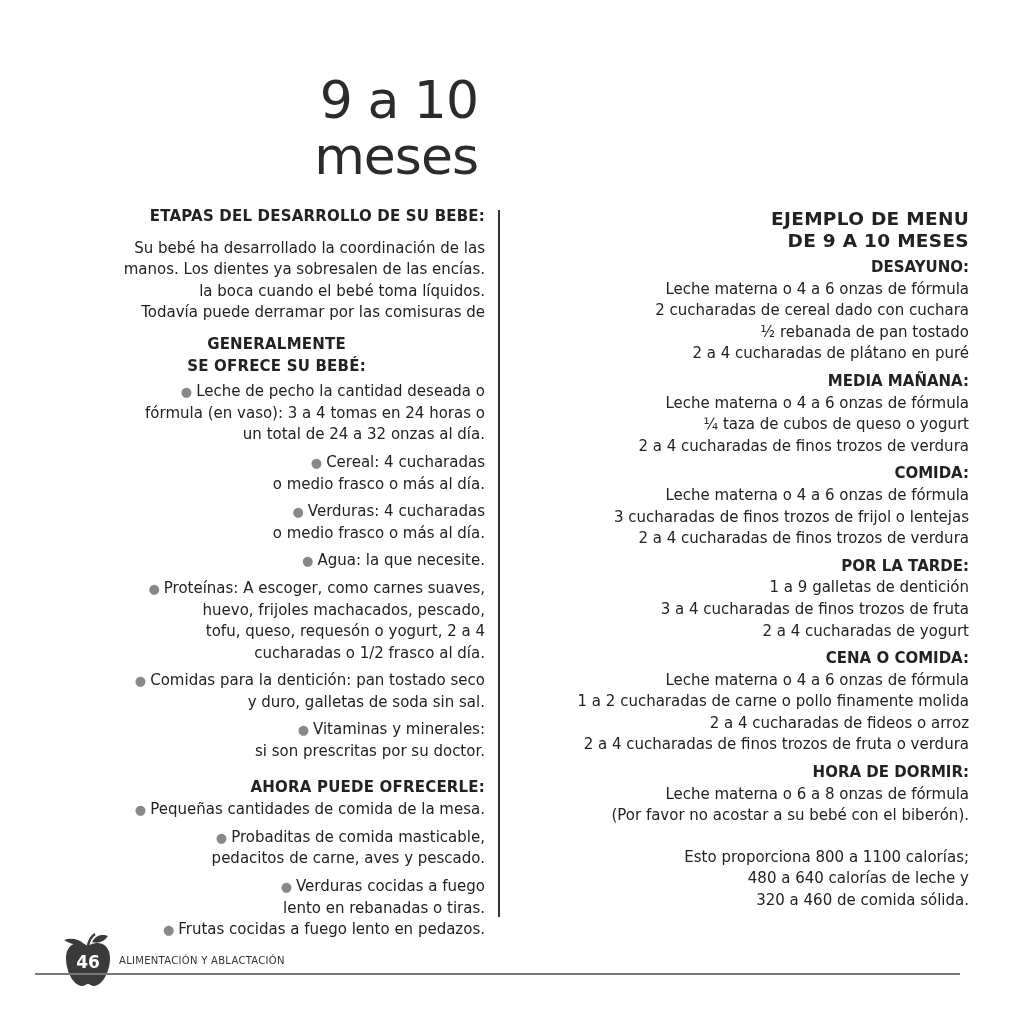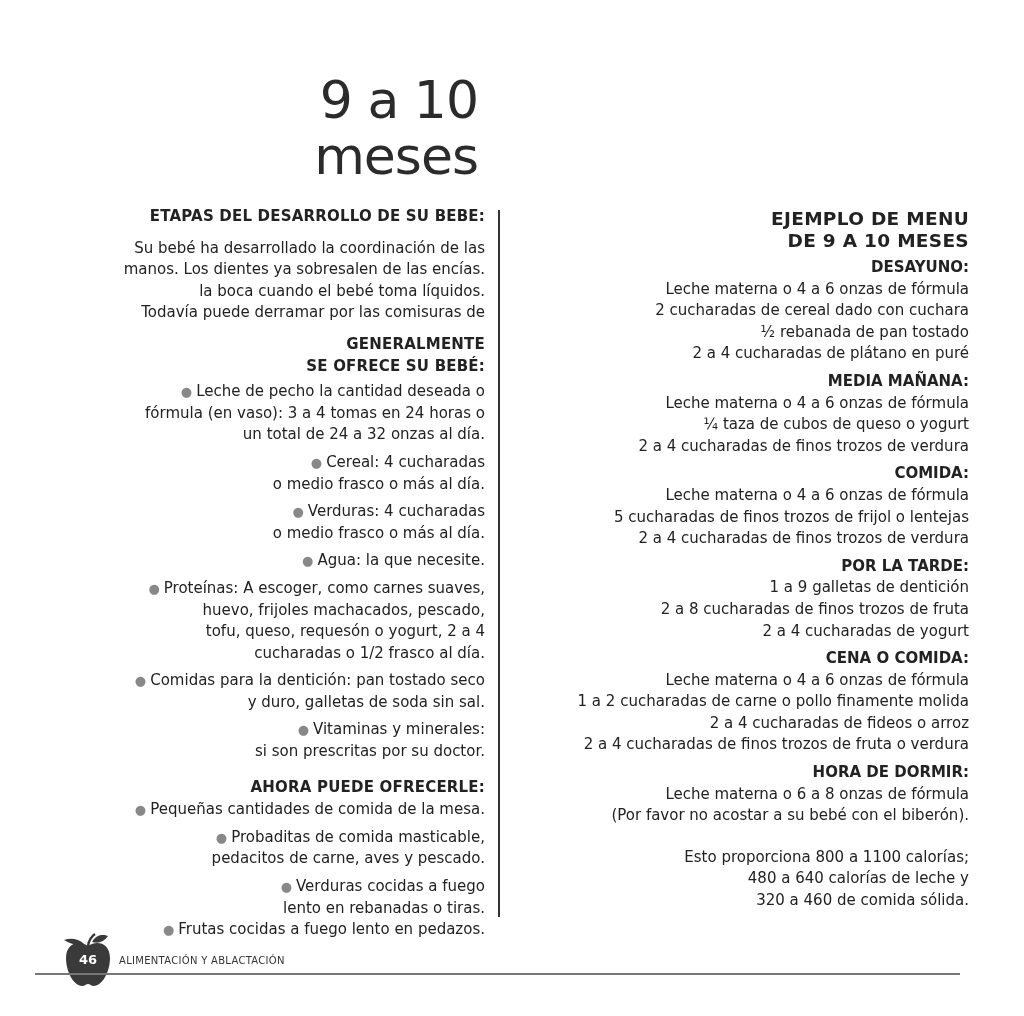--- a/index.html
+++ b/index.html
@@ -18,40 +18,40 @@
   .block { margin-bottom: 6px; }
   .bullet { color: #888888; font-size: 13px; margin-right: 4px; }
   .b { font-weight: normal; }
   .menu-title { font-weight: bold; font-size: 18.5px; line-height: 22px; margin-bottom: 5px; letter-spacing: 0.3px; }
   .meal-h { font-weight: bold; margin-top: 4px; }
   .line { white-space: nowrap; }
   .spacer { height: 14px; }
   .footer-rule { position: absolute; left: 35px; top: 973px; width: 925px; height: 2px; background: #777777; }
   .apple { position: absolute; left: 62px; top: 932px; width: 52px; height: 56px; }
   .page-num { position: absolute; left: 70px; top: 952px; width: 36px; text-align: center;
-              color: #ffffff; font-size: 13px; font-weight: bold; }
+              color: #ffffff; font-size: 17px; font-weight: bold; }
   .footer-text { position: absolute; left: 119px; top: 955px; font-size: 10px; color: #333333; letter-spacing: 0.3px; }
 </style>
 </head>
 <body>
 
 <div class="title">
   <div>9 a 10</div>
   <div>meses</div>
 </div>
 
 <div class="left-col">
   <div class="h-caps para" style="margin-bottom:10px;">ETAPAS DEL DESARROLLO DE SU BEBE:</div>
   <div class="para" style="margin-bottom:10px;">
     <div class="line">Su bebé ha desarrollado la coordinación de las</div>
     <div class="line">manos. Los dientes ya sobresalen de las encías.</div>
     <div class="line">la boca cuando el bebé toma líquidos.</div>
     <div class="line">Todavía puede derramar por las comisuras de</div>
   </div>
-  <div class="h-caps" style="margin-bottom:4px;">
+  <div class="h-caps" style="margin-bottom:4px;text-align:center;">
     <div>GENERALMENTE</div>
     <div>SE OFRECE SU BEBÉ:</div>
   </div>
 
   <div class="block">
     <div class="line"><span class="bullet">●</span><span class="b">Leche de pecho la cantidad deseada o</span></div>
     <div class="line"><span class="b">fórmula (en vaso):</span><span> 3 a 4 tomas en 24 horas o</span></div>
     <div class="line">un total de 24 a 32 onzas al día.</div>
   </div>
   <div class="block">
@@ -114,27 +114,27 @@
   </div>
   <div class="block">
     <div class="meal-h">MEDIA MAÑANA:</div>
     <div class="line">Leche materna o 4 a 6 onzas de fórmula</div>
     <div class="line">¼ taza de cubos de queso o yogurt</div>
     <div class="line">2 a 4 cucharadas de finos trozos de verdura</div>
   </div>
   <div class="block">
     <div class="meal-h">COMIDA:</div>
     <div class="line">Leche materna o 4 a 6 onzas de fórmula</div>
-    <div class="line">5 cucharadas de finos trozos de frijol o lentejas</div>
+    <div class="line">3 cucharadas de finos trozos de frijol o lentejas</div>
     <div class="line">2 a 4 cucharadas de finos trozos de verdura</div>
   </div>
   <div class="block">
     <div class="meal-h">POR LA TARDE:</div>
     <div class="line">1 a 9 galletas de dentición</div>
-    <div class="line">2 a 8 cucharadas de finos trozos de fruta</div>
+    <div class="line">3 a 4 cucharadas de finos trozos de fruta</div>
     <div class="line">2 a 4 cucharadas de yogurt</div>
   </div>
   <div class="block">
     <div class="meal-h">CENA O COMIDA:</div>
     <div class="line">Leche materna o 4 a 6 onzas de fórmula</div>
     <div class="line">1 a 2 cucharadas de carne o pollo finamente molida</div>
     <div class="line">2 a 4 cucharadas de fideos o arroz</div>
     <div class="line">2 a 4 cucharadas de finos trozos de fruta o verdura</div>
   </div>
   <div class="block">

